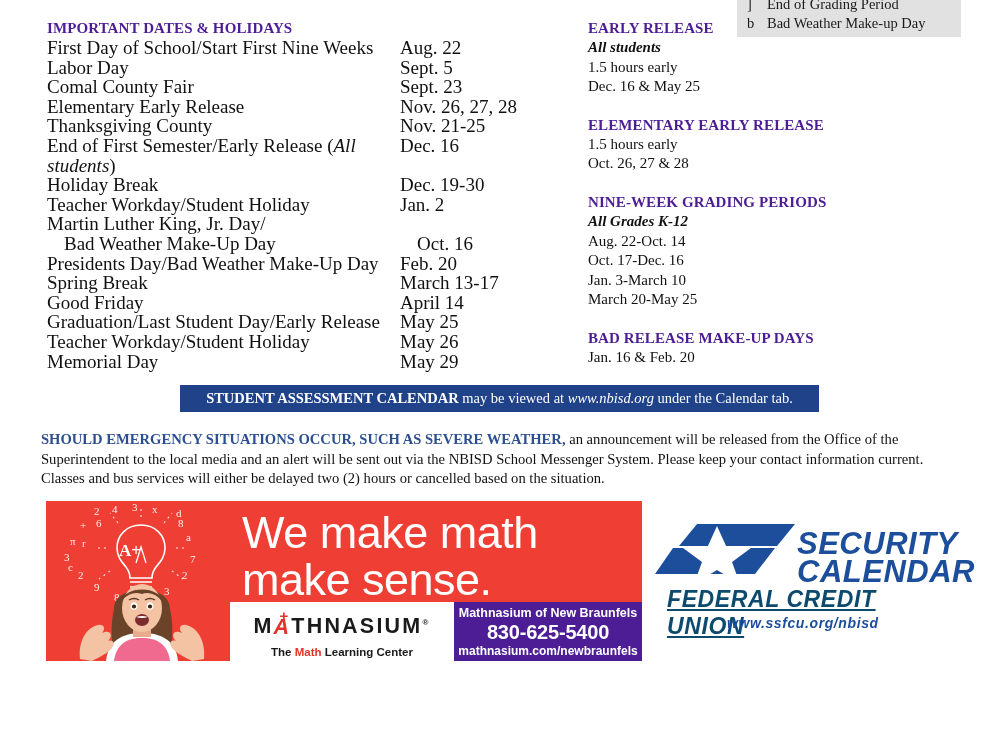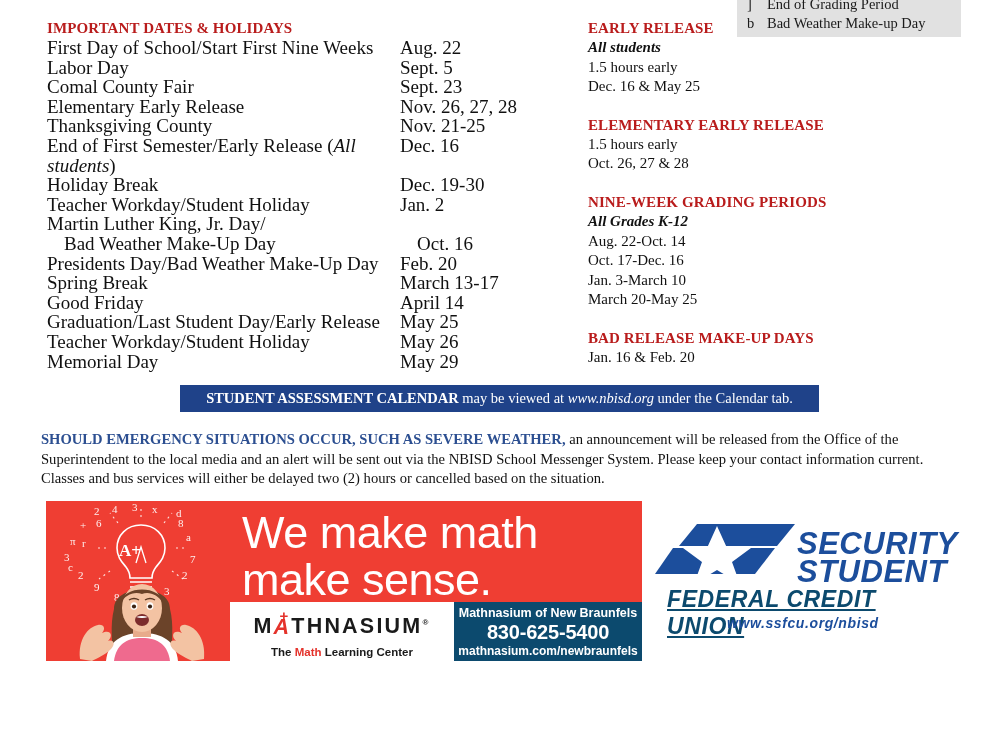--- a/index.html
+++ b/index.html
@@ -49,21 +49,21 @@
     top: 18px;
     width: 500px;
   }
   .col-right {
     position: absolute;
     left: 588px;
     top: 18px;
     width: 340px;
   }
   .section-head {
-    color: #b91c1c;
+    color: #4c1d95;
     font-weight: bold;
     font-size: 15px;
     line-height: 20px;
     letter-spacing: 0.1px;
     margin: 0;
   }
   .date-row {
     display: flex;
     font-size: 19px;
     line-height: 19.6px;
@@ -213,21 +213,21 @@
     margin-top: 1px;
     white-space: nowrap;
   }
   .logo-sub .m { color: #e4322b; }
   .contact-panel {
     position: absolute;
     left: 408px;
     top: 101px;
     width: 188px;
     height: 59px;
-    background: #0c4a6e;
+    background: #4c1d95;
     color: #ffffff;
     display: flex;
     flex-direction: column;
     align-items: center;
     justify-content: center;
     text-align: center;
   }
   .contact-name { font-size: 12.5px; font-weight: bold; line-height: 16px; }
   .contact-phone { font-size: 20px; font-weight: bold; line-height: 22px; letter-spacing: -0.2px; }
   .contact-url { font-size: 12px; font-weight: bold; line-height: 16px; }
@@ -496,18 +496,18 @@
 
   <div class="ad-ssfcu">
     <div class="ssfcu-mark">
       <svg width="140" height="64" viewBox="0 0 140 64" aria-hidden="true">
         <path d="M42 2 L140 2 L122 24 L24 24 Z" fill="#1c4e9c"></path>
         <path d="M18 26 L120 26 L100 52 L0 52 Z" fill="#1c4e9c"></path>
         <path d="M62 4 L72 26 L96 26 L77 40 L85 62 L62 48 L39 62 L47 40 L28 26 L52 26 Z" fill="#ffffff"></path>
       </svg>
     </div>
     <div class="ssfcu-name1">SECURITY</div>
-    <div class="ssfcu-name2">STUDENT</div>
+    <div class="ssfcu-name2">CALENDAR</div>
     <div class="ssfcu-fcu">FEDERAL CREDIT UNION</div>
     <div class="ssfcu-url">www.ssfcu.org/nbisd</div>
   </div>
 
 </div>
 
 </body></html>

